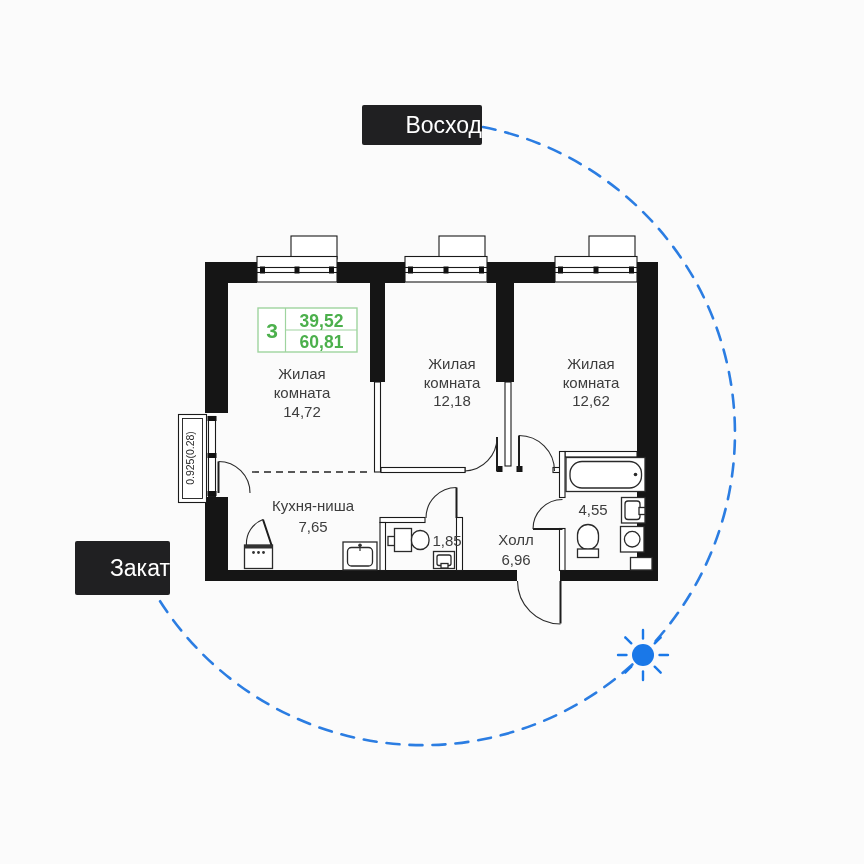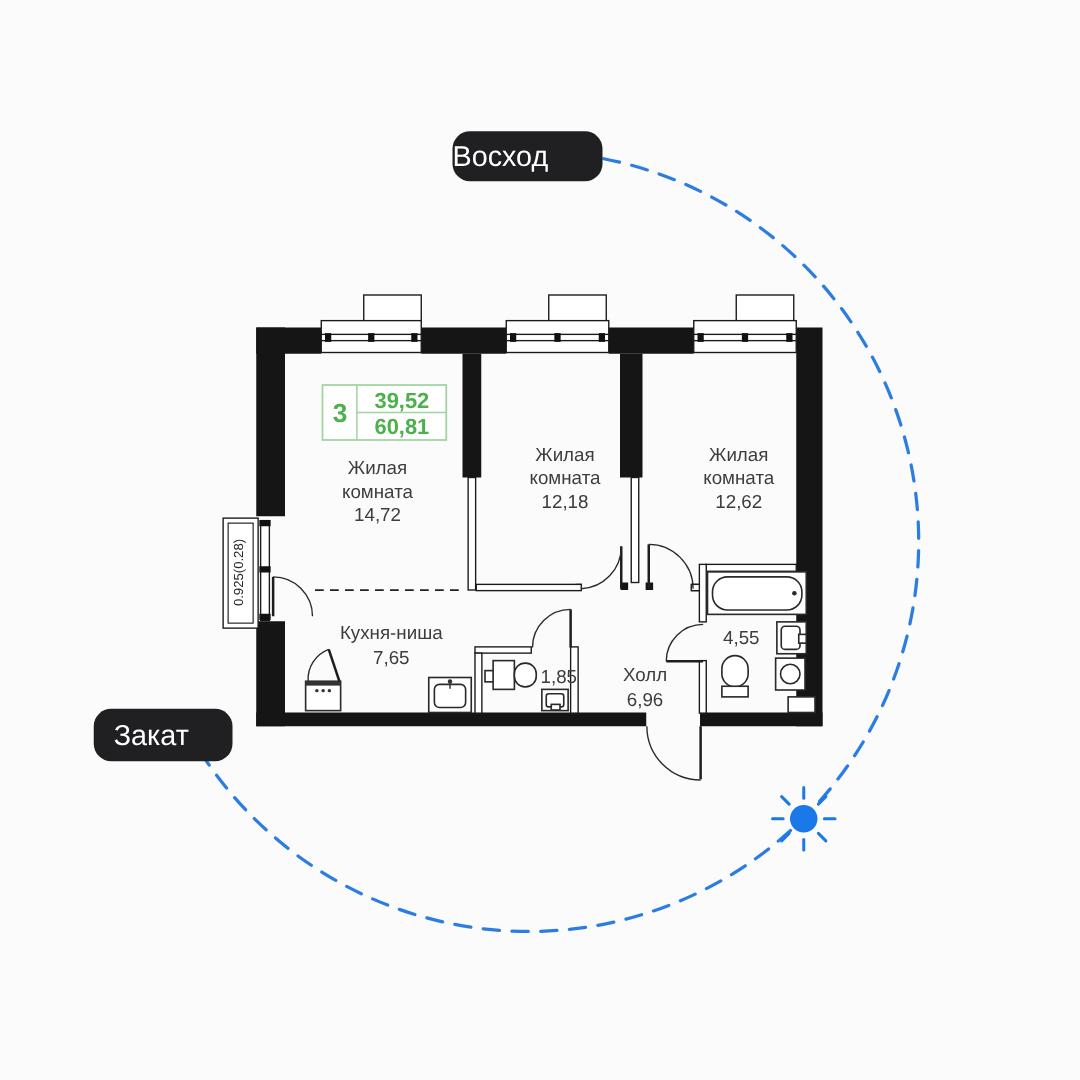--- a/index.html
+++ b/index.html
@@ -1,22 +1,22 @@
 <!DOCTYPE html>
 <html><head>
 <meta charset="utf-8">
 <style>
   html,body{margin:0;padding:0;background:#fbfbfb;}
   .scene{position:relative;width:864px;height:864px;background:#fbfbfb;overflow:hidden;
          font-family:"Liberation Sans",sans-serif;}
   .scene svg{position:absolute;left:0;top:0;}
-  .dir-label{position:absolute;display:flex;align-items:center;justify-content:flex-start;
-             background:#202022;color:#ffffff;font-size:23px;font-weight:500;border-radius:14px;}
+  .dir-label{position:absolute;display:flex;align-items:center;justify-content:flex-end;
+             background:#202022;color:#ffffff;font-size:23px;font-weight:500;border-radius:2px;}
   #sunrise{left:362px;top:105px;width:120px;height:40px;}
-  #sunset{left:75px;top:567px;width:95px;height:42px;padding-left:16px;}
+  #sunset{left:75px;top:541px;width:95px;height:54px;}
   svg text{font-family:"Liberation Sans",sans-serif;fill:#3d3d3d;font-size:15px;text-anchor:middle;}
   text.green{fill:#4cb04c;font-weight:600;font-size:17.5px;}
   text.green-big{fill:#4cb04c;font-weight:700;font-size:21px;}
   text.dim{font-size:10.5px;fill:#2b2b2b;}
   .wall{fill:#151515;stroke:none;}
   .thinwall{fill:#ffffff;stroke:#1a1a1a;stroke-width:1.1;}
   .frame{fill:#ffffff;stroke:#1a1a1a;stroke-width:1.1;}
   .fix{fill:#ffffff;stroke:#2a2a2a;stroke-width:1.3;}
   .arc{fill:none;stroke:#2a2a2a;stroke-width:1.1;}
   .leaf{fill:none;stroke:#1d1d1d;stroke-width:2;}

